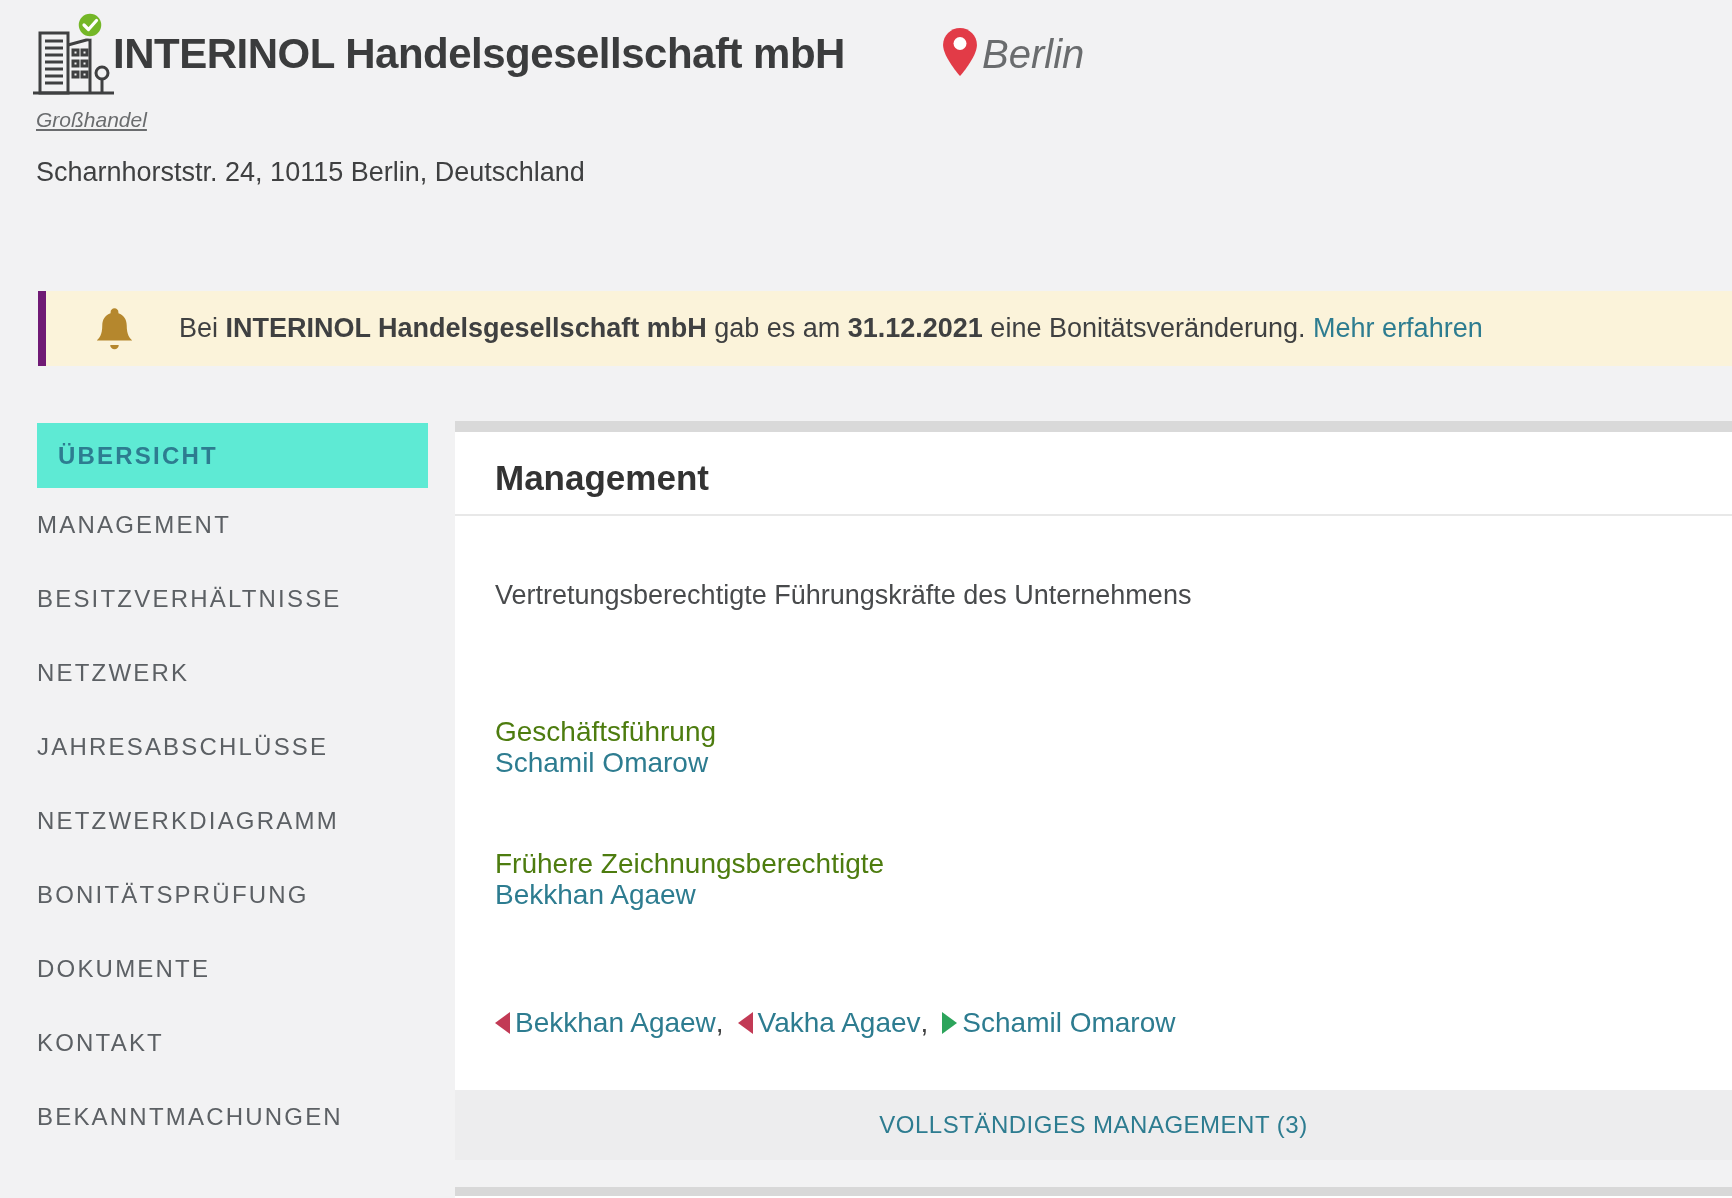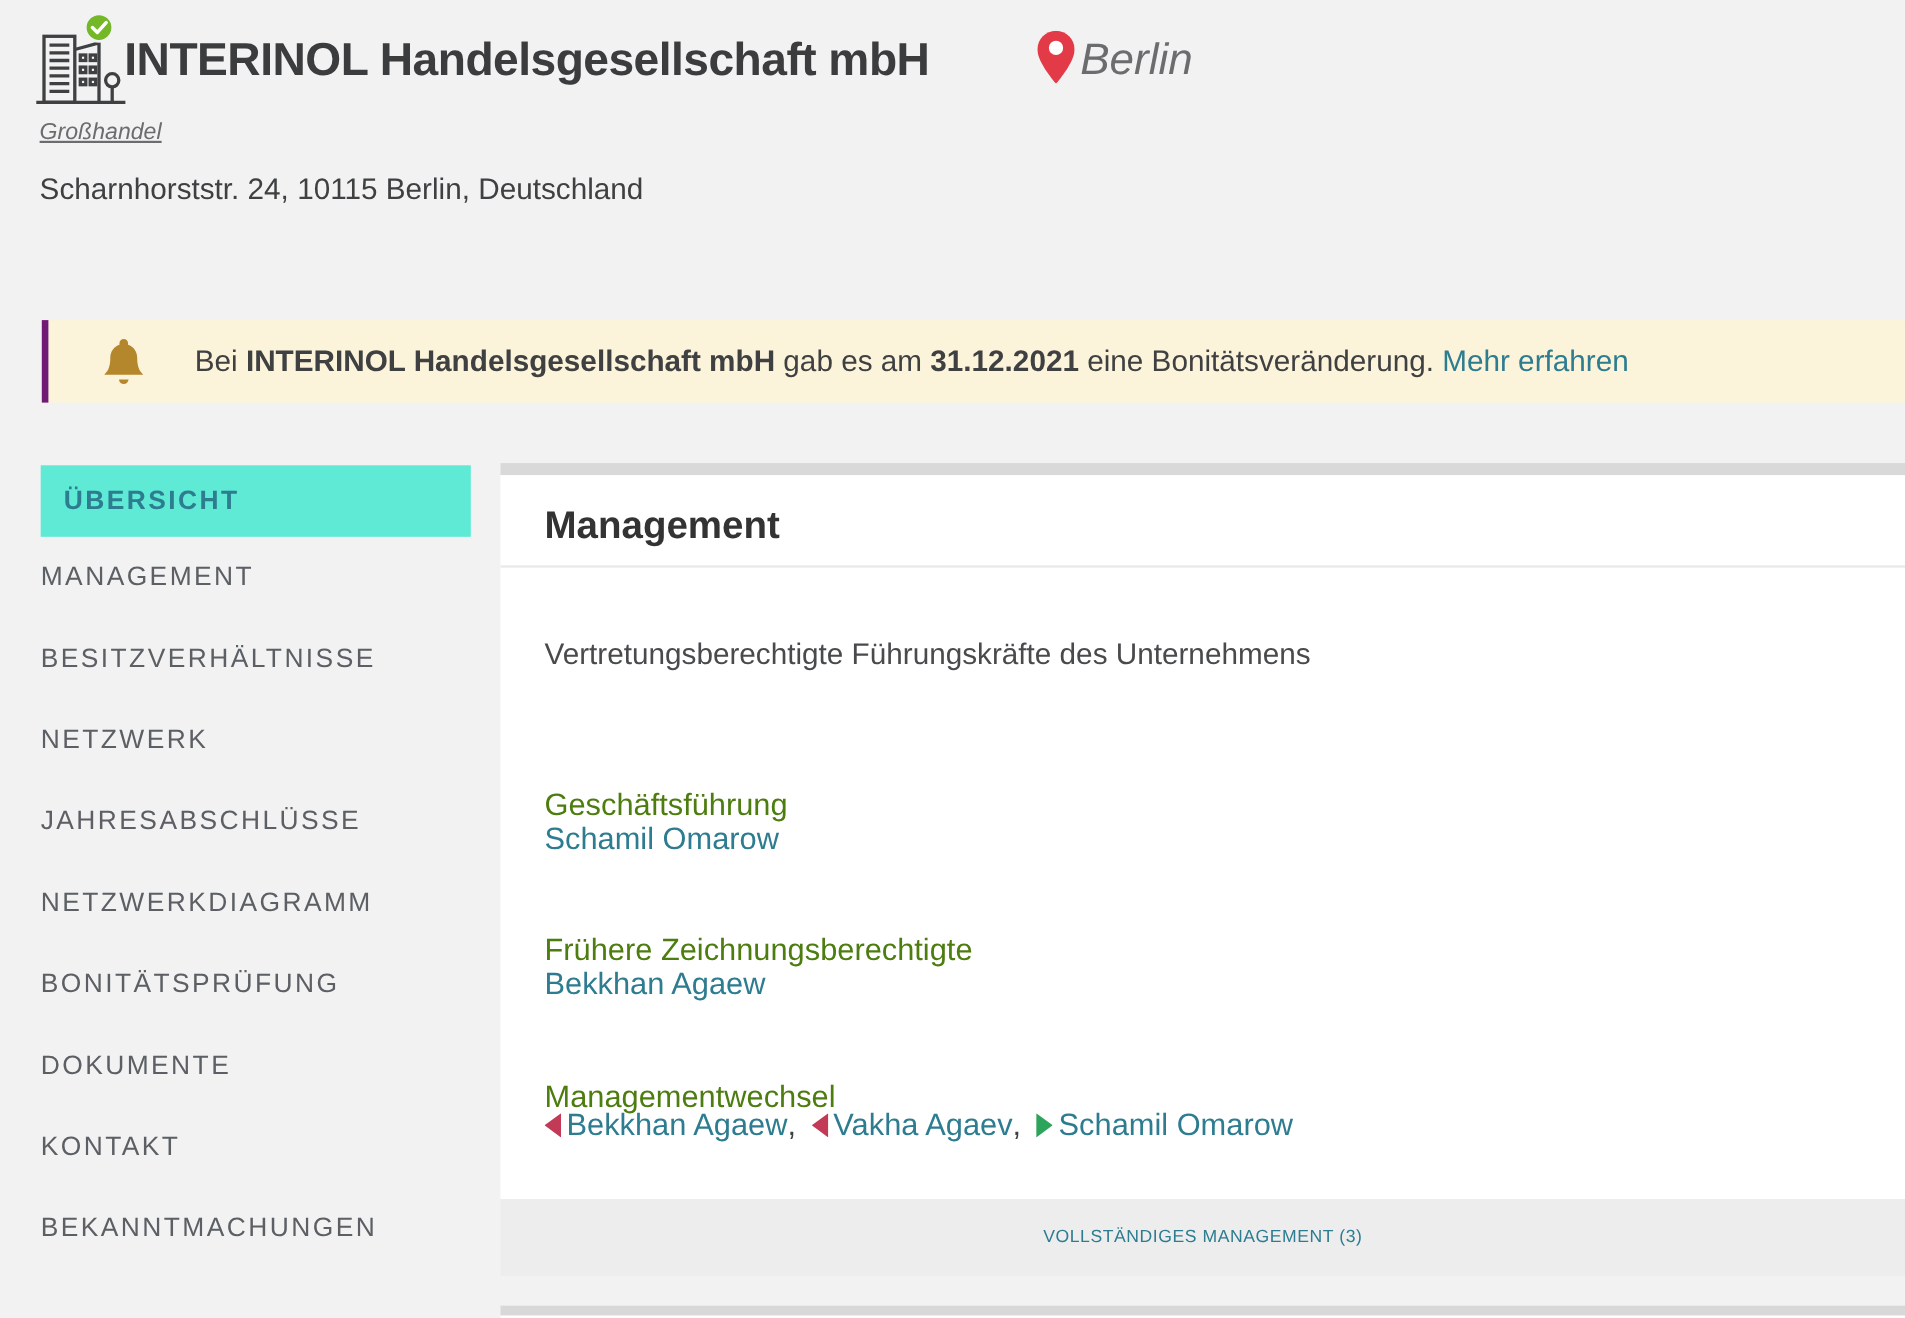--- a/index.html
+++ b/index.html
@@ -31,21 +31,21 @@
   }
   .address {
     left: 36px; top: 157px;
     font-size: 27px; color: #3f4041; text-align: right;
   }
 
   
   .alert {
     left: 38px; top: 291px; right: 0; height: 75px;
     background: #fbf3da;
-    border-left: 6px solid #701a75;
+    border-left: 8px solid #701a75;
     display: flex; align-items: center;
   }
   .alert .bell { width: 37px; height: 44px; margin-left: 50px; flex: none; }
   .alert .alert-text {
     margin-left: 46px;
     font-size: 27px; color: #3f4041; white-space: nowrap;
   }
   .alert b { font-weight: 700; }
   .alert a.more-link { color: #2d7c90; text-decoration: none; cursor: pointer; }
 
@@ -97,21 +97,21 @@
   .change-sep { color: #3f4041; margin-right: 14px; }
 
   
   .card-footer {
     left: 455px; top: 1090px; right: 0; height: 70px;
     background: #ededee;
     display: flex; align-items: center; justify-content: center;
     cursor: pointer;
   }
   .card-footer span {
-    font-size: 16px; letter-spacing: 0.5px; color: #2d7c90; font-weight: 500;
+    font-size: 24px; letter-spacing: 0.5px; color: #2d7c90; font-weight: 500;
   }
 
   
   .next-card-strip { left: 455px; top: 1187px; right: 0; height: 9px; background: #d8d8d8; }
   .next-card-white { left: 455px; top: 1196px; right: 0; height: 2px; background: #ffffff; }
 </style>
 </head>
 <body>
 
 <svg class="abs company-icon" viewBox="0 0 100 90">
@@ -179,21 +179,20 @@
     <h2 class="card-title">Management</h2>
     <div class="card-divider"></div>
     <div class="card-desc">Vertretungsberechtigte Führungskräfte des Unternehmens</div>
 
     <div class="sec-label l1">Geschäftsführung</div>
     <a class="person-link p1">Schamil Omarow</a>
 
     <div class="sec-label l2">Frühere Zeichnungsberechtigte</div>
     <a class="person-link p2">Bekkhan Agaew</a>
 
-    <div class="sec-label l3">Managementwechsel</div>
     <div class="change-row">
       <span class="change-item">
         <svg class="tri" viewBox="0 0 15 22">
             <polygon points="15,0 0,11 15,22" fill="#c23a55"></polygon>
           </svg>
         <a>Bekkhan Agaew</a>
       </span>
       <span class="change-sep">,</span>
       <span class="change-item">
         <svg class="tri" viewBox="0 0 15 22">

